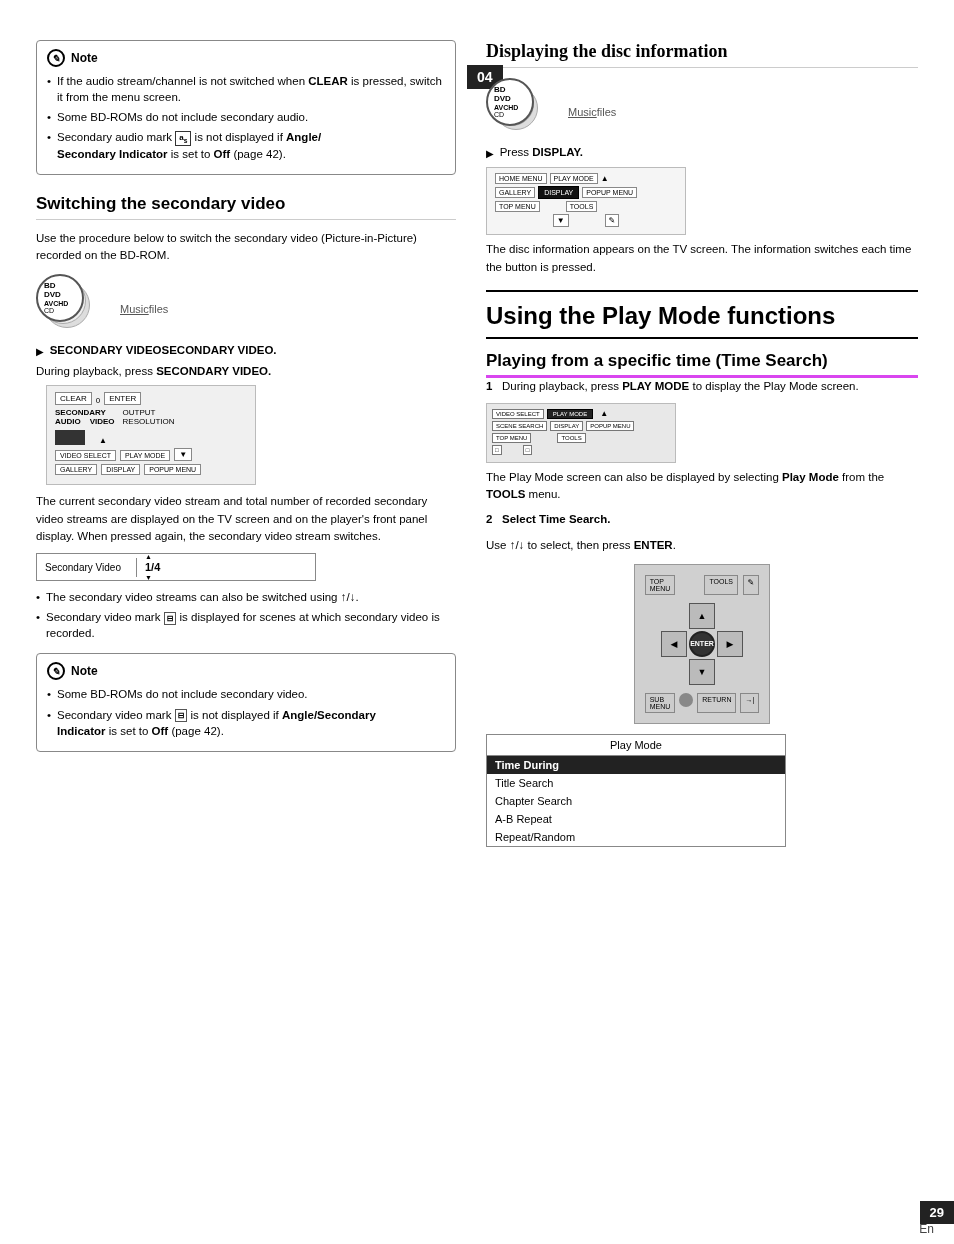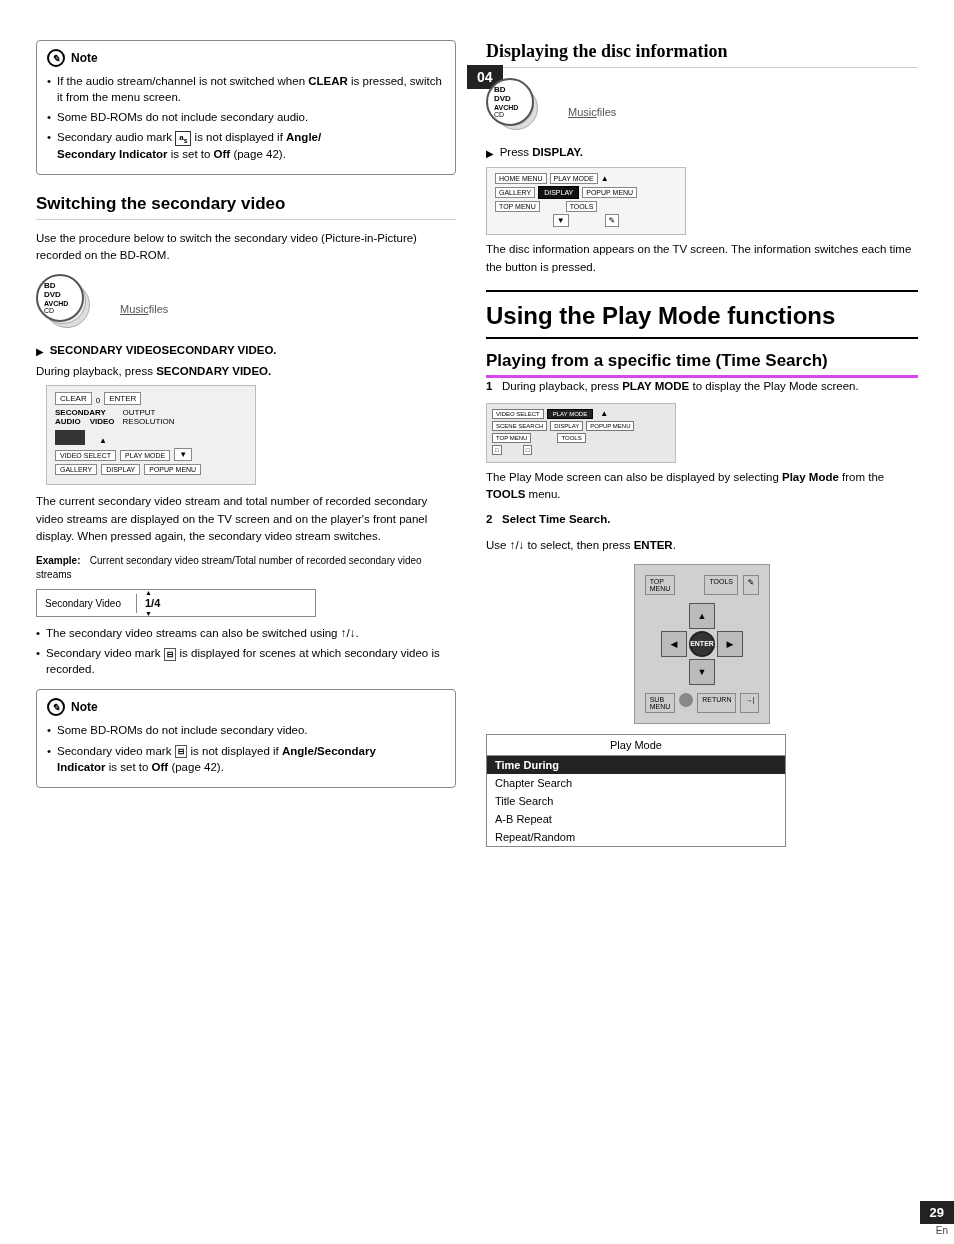--- a/index.html
+++ b/index.html
@@ -389,24 +389,20 @@
       </div>
       <div class="remote-row">
         <span class="remote-btn" style="font-size:7px;">GALLERY</span>
         <span class="remote-btn" style="font-size:7px;">DISPLAY</span>
         <span class="remote-btn" style="font-size:7px;">POPUP MENU</span>
       </div>
     </div>
 
     <p class="body-text">The current secondary video stream and total number of recorded secondary video streams are displayed on the TV screen and on the player's front panel display. When pressed again, the secondary video stream switches.</p>
 
-    <div class="example-container">
-      <span class="example-label">Example:</span>
-      <span class="example-desc">Current secondary video stream/Total number of recorded secondary video streams</span>
-    </div>
     <div class="stream-box">
       <div class="stream-label">Secondary Video</div>
       <div class="stream-value">
         <div style="font-size:7px;margin-bottom:1px">▲</div>
         <div style="font-size:11px;font-weight:bold">1/4</div>
         <div style="font-size:7px;margin-top:1px">▼</div>
       </div>
     </div>
 
     <ul class="note-list" style="margin:8px 0;">
@@ -546,26 +542,26 @@
           <span style="border-radius:50%;background:#888;width:14px;height:14px;display:inline-block;"></span>
           <span style="font-size:7px;border:1px solid #888;background:#ccc;padding:2px 4px;">RETURN</span>
           <span style="font-size:7px;border:1px solid #888;background:#ccc;padding:2px 4px;">→|</span>
         </div>
       </div>
     </div>
 
     <div class="play-mode-screen">
       <div class="play-mode-title">Play Mode</div>
       <div class="play-mode-selected">Time During</div>
+      <div class="play-mode-item">Title Search</div>
       <div class="play-mode-item">Chapter Search</div>
-      <div class="play-mode-item">Title Search</div>
       <div class="play-mode-item">A-B Repeat</div>
       <div class="play-mode-item">Repeat/Random</div>
     </div>
 
   </div>
 
 </div>
 
 <div style="position:fixed;bottom:20px;right:0;background:#222;color:#fff;font-size:13px;font-weight:bold;padding:4px 10px;">
   <span>29</span>
 </div>
-<div style="position:fixed;bottom:8px;right:6px;font-size:10px;color:#444;">En</div>
+<div style="position:fixed;bottom:8px;right:20px;font-size:12px;color:#444;">En</div>
 
 </body></html>

